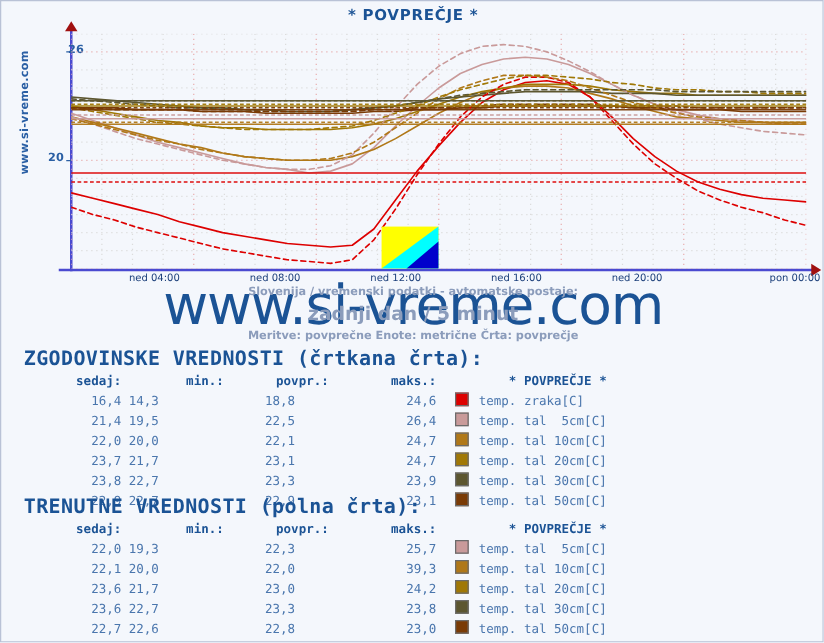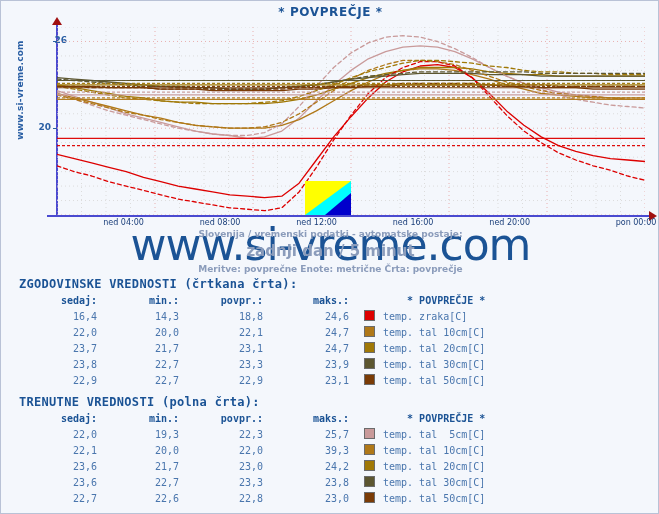--- a/index.html
+++ b/index.html
@@ -80,35 +80,35 @@
     font-family:"DejaVu Sans",sans-serif;
     font-size:44px;color:#1b5395;font-weight:normal;
     letter-spacing:-1px;
     pointer-events:none;
   }
   
   .tbl-sect{position:absolute;left:14px;font-family:"DejaVu Sans Mono","DejaVu Sans",monospace;}
   #hist{top:276px;}
   #curr{top:394px;}
   .tbl-caption{
-    font-size:12px;font-weight:bold;color:#1b5395;
+    font-size:16px;font-weight:bold;color:#1b5395;
     letter-spacing:.3px;margin:0 0 2px 4px;
   }
   table.vals{border-collapse:collapse;}
   table.vals td,table.vals th{
     font-family:"DejaVu Sans Mono","DejaVu Sans",monospace;
     font-size:10px;padding:0;height:16px;line-height:16px;
     color:#4a76ad;font-weight:normal;
   }
   table.vals th{
     font-weight:bold;color:#1b5395;text-align:right;
   }
   .c-now{width:82px;text-align:right;padding-right:6px!important;}
-  .c-min{width:76px;text-align:right;padding-right:6px!important;}
-  .c-avg{width:78px;text-align:right;padding-right:6px!important;}
+  .c-min{width:76px;text-align:left;padding-right:6px!important;}
+  .c-avg{width:78px;text-align:center;padding-right:6px!important;}
   .c-max{width:80px;text-align:right;padding-right:10px!important;}
   .c-sw{width:20px;text-align:center;}
   .c-lbl{text-align:left;padding-left:4px!important;white-space:pre;}
   th.c-hdr{text-align:left;padding-left:10px!important;color:#1b5395;font-weight:bold;}
   .swatch{
     display:inline-block;width:9px;height:9px;
     border:1px solid #6b6b6b;vertical-align:-1px;
   }
 </style>
 </head>
@@ -238,20 +238,28 @@
       <tbody>
           <tr>
             <td class="c-now">16,4</td>
             <td class="c-min">14,3</td>
             <td class="c-avg">18,8</td>
             <td class="c-max">24,6</td>
             <td class="c-sw"><span class="swatch" style="background: rgb(221, 0, 0);"></span></td>
             <td class="c-lbl">temp. zraka[C]</td>
           </tr>
           <tr>
+            <td class="c-now">21,4</td>
+            <td class="c-min">19,5</td>
+            <td class="c-avg">22,5</td>
+            <td class="c-max">26,4</td>
+            <td class="c-sw"><span class="swatch" style="background: rgb(201, 154, 154);"></span></td>
+            <td class="c-lbl">temp. tal  5cm[C]</td>
+          </tr>
+          <tr>
             <td class="c-now">22,0</td>
             <td class="c-min">20,0</td>
             <td class="c-avg">22,1</td>
             <td class="c-max">24,7</td>
             <td class="c-sw"><span class="swatch" style="background: rgb(176, 120, 24);"></span></td>
             <td class="c-lbl">temp. tal 10cm[C]</td>
           </tr>
           <tr>
             <td class="c-now">23,7</td>
             <td class="c-min">21,7</td>

